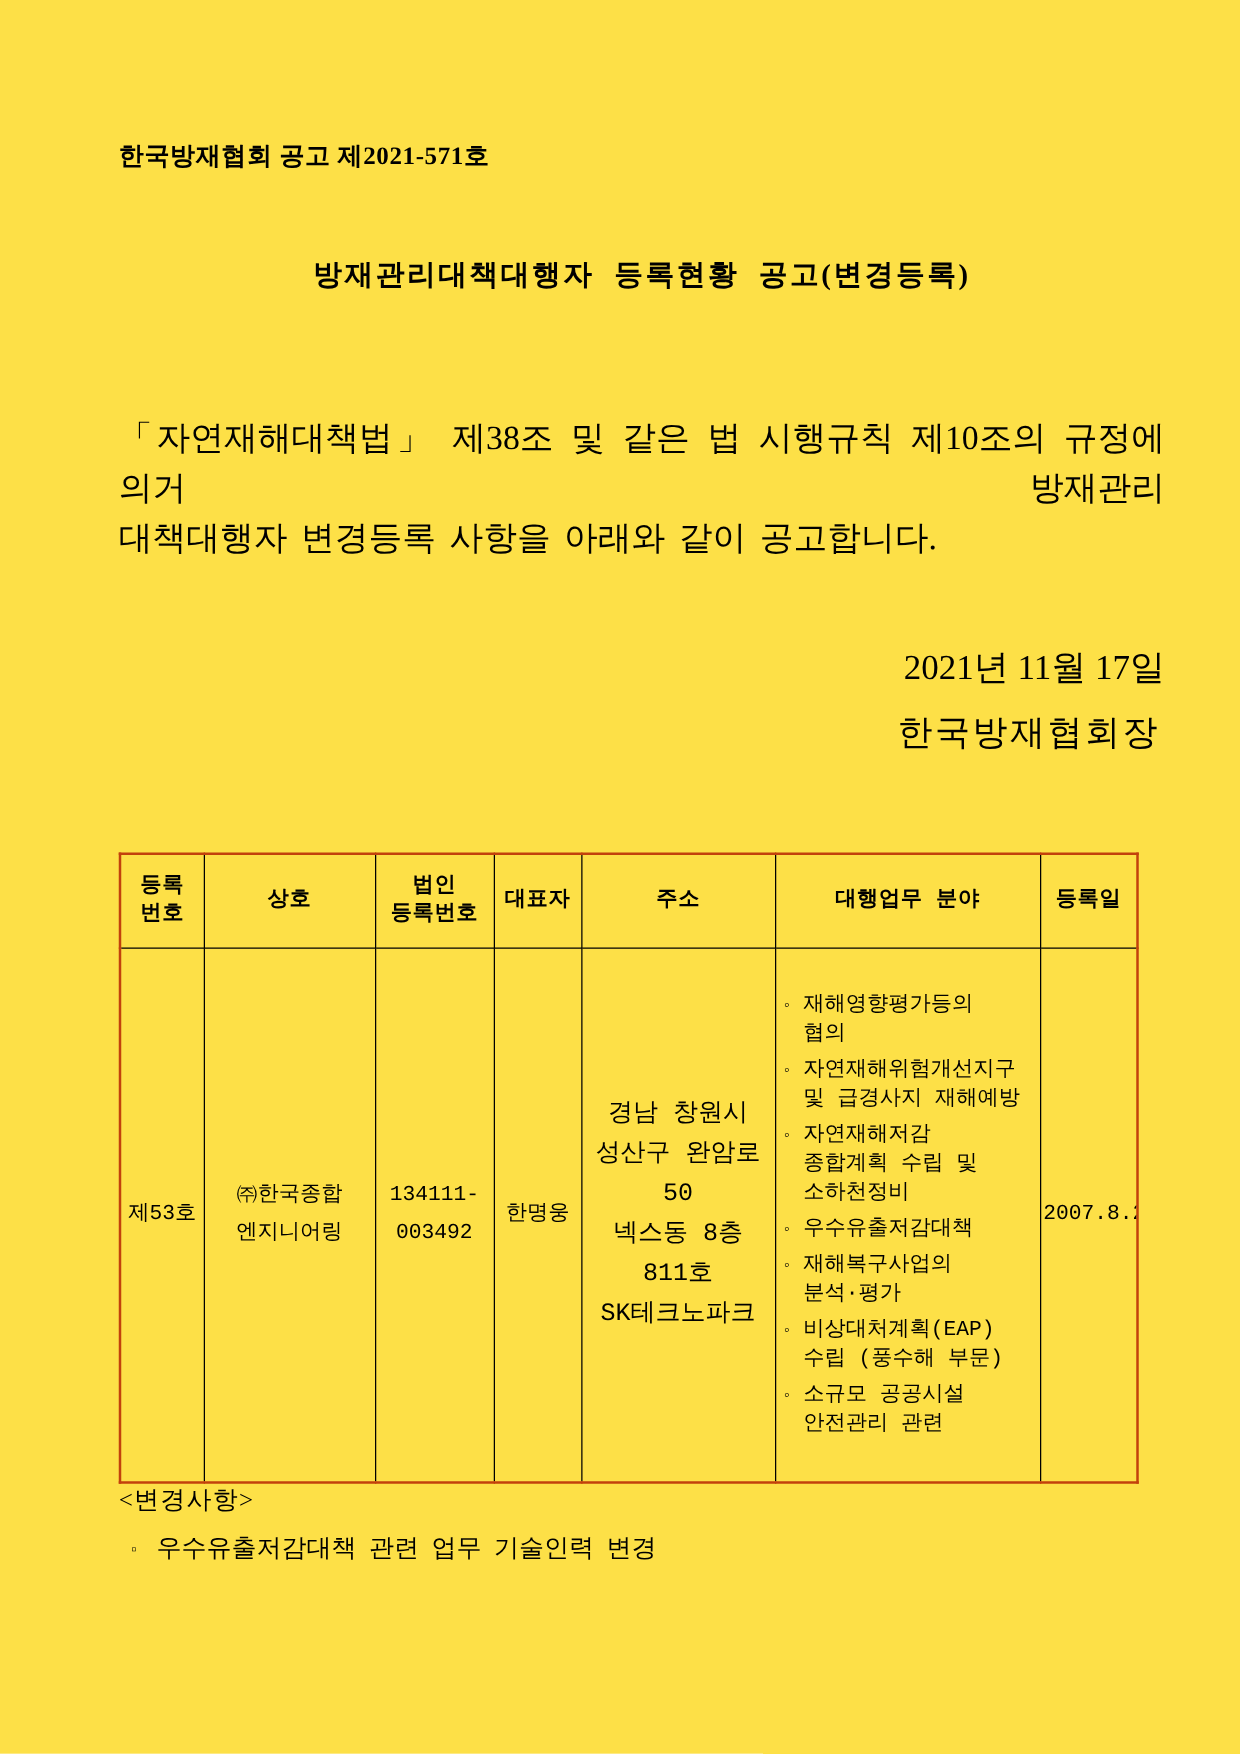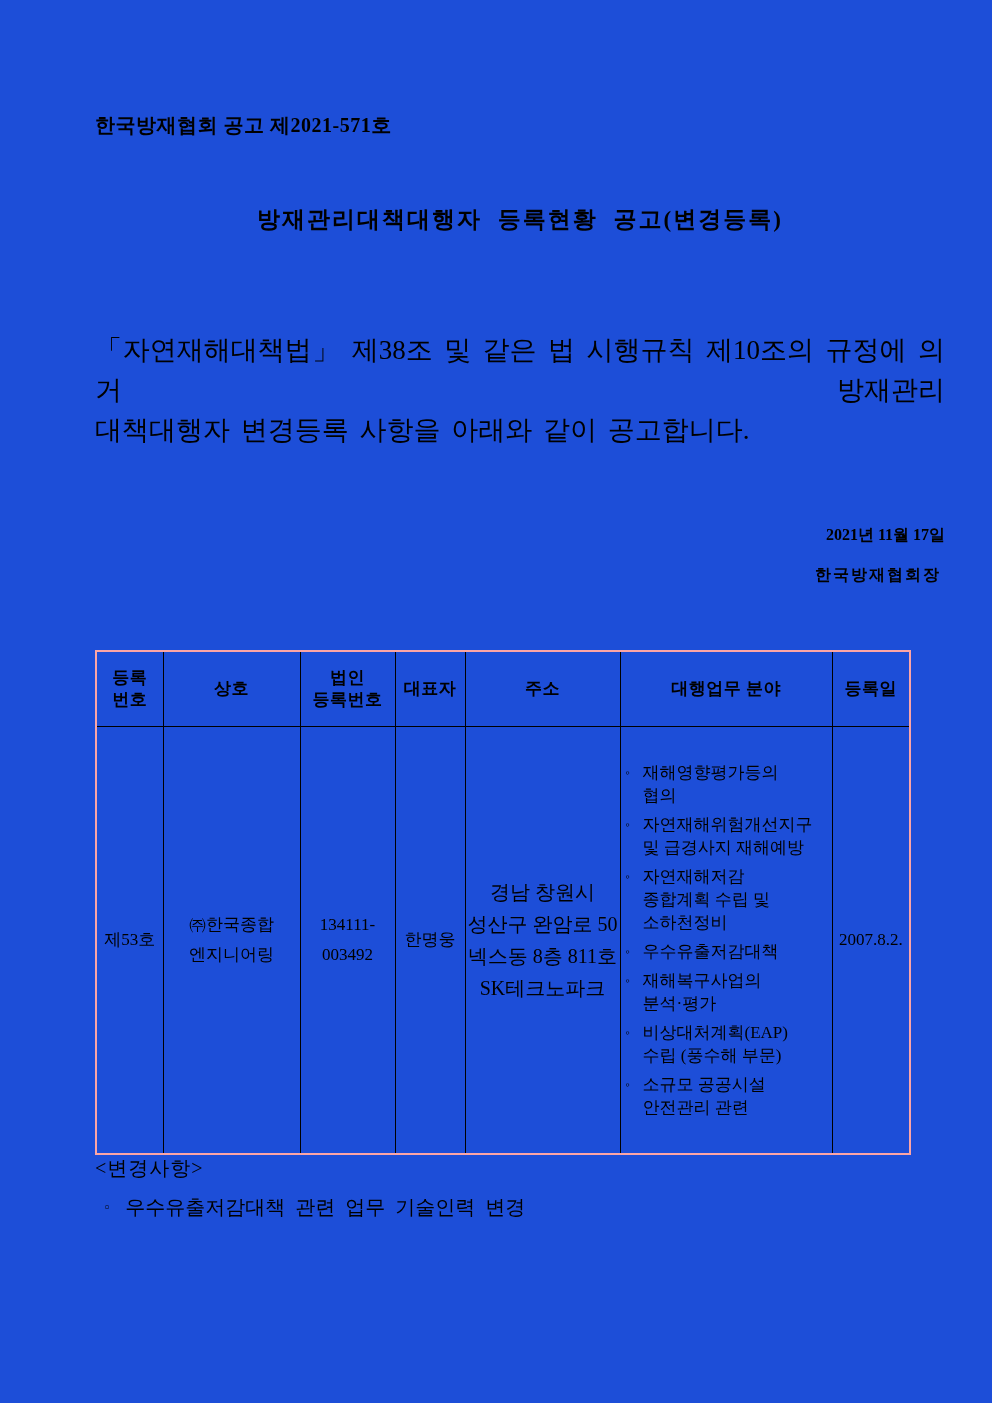--- a/index.html
+++ b/index.html
@@ -10,22 +10,22 @@
   }
   body {
     width: 992px;
     min-height: 1403px;
     font-family: "Liberation Serif", "DejaVu Serif", serif;
   }
   .page {
     box-sizing: border-box;
     width: 992px;
     min-height: 1403px;
-    padding: 112px 47px 40px 95px;
-    background: #1d4ed8;
+    padding: 112px 60px 40px 95px;
+    background: #fde047;
   }
 
   
   .notice-number {
     font-size: 20px;
     font-weight: bold;
     line-height: 26px;
     letter-spacing: 0.5px;
   }
 
@@ -52,40 +52,40 @@
     text-align-last: justify;
   }
   .body-par .line-2 {
     text-align: left;
   }
 
   
   .date-block {
     margin-top: 72px;
     text-align: right;
-    font-size: 16px;
-    font-weight: bold;
+    font-size: 28px;
+    font-weight: normal;
   }
   .date-line { line-height: 26px; }
   .signer-line {
-    margin-top: 14px;
+    margin-top: 26px;
     line-height: 26px;
     padding-right: 4px;
     letter-spacing: 2px;
     text-align: right;
   }
 
   
   table.reg-table {
-    margin-top: 62px;
+    margin-top: 82px;
     border-collapse: collapse;
     table-layout: fixed;
     width: 816px;
-    border: 2px solid #fca5a5;
-    font-family: Liberation Serif, serif;
+    border: 2px solid #c2410c;
+    font-family: Liberation Mono, monospace;
   }
   .reg-table th, .reg-table td {
     border: 1px solid #000;
     text-align: center;
     vertical-align: middle;
     white-space: pre-line;
     overflow: hidden;
     padding: 2px;
   }
   .reg-table th {

